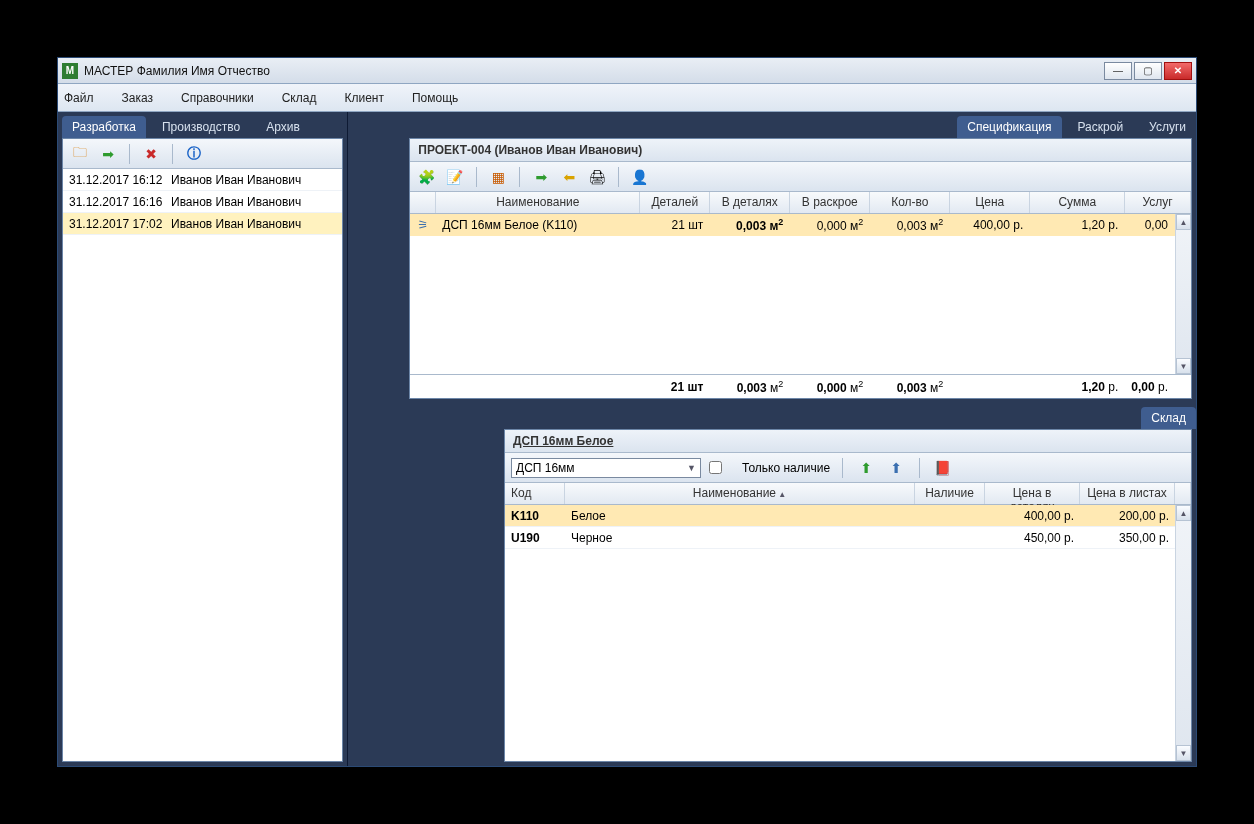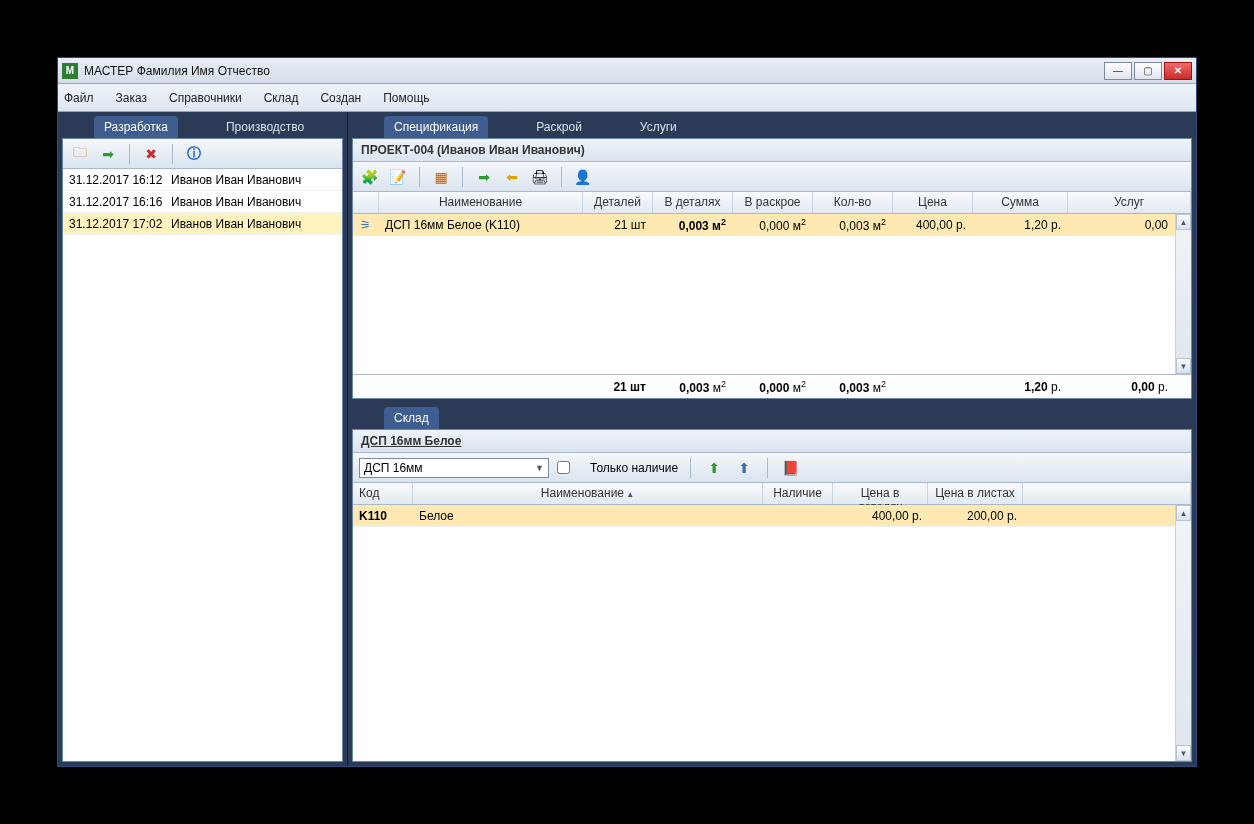--- a/index.html
+++ b/index.html
@@ -4,38 +4,38 @@
 <style>
   * { box-sizing: border-box; margin: 0; padding: 0; font-family: Tahoma, Arial, sans-serif; font-size: 12px; }
   body { background: #000; display: flex; align-items: center; justify-content: center; width: 1254px; height: 824px; }
   .window { width: 1140px; height: 710px; background: #fff; border: 1px solid #2b4a75; box-shadow: 0 0 6px rgba(0,0,0,.5); display: flex; flex-direction: column; }
   .titlebar { height: 26px; background: linear-gradient(#e9eef5,#d4dde9); display: flex; align-items: center; padding: 0 4px; border-bottom: 1px solid #8fa6c2; }
   .titlebar .app-icon { width: 16px; height: 16px; background: #2e7d32; display: inline-flex; align-items: center; justify-content: center; color: #fff; font-weight: bold; font-size: 10px; margin-right: 6px; }
   .titlebar .title { font-size: 12px; color: #111; }
   .titlebar .spacer { flex: 1; }
   .winbtn { width: 28px; height: 18px; margin-left: 2px; border: 1px solid #7a8aa0; background: linear-gradient(#fff,#dfe6ef); display: inline-flex; align-items: center; justify-content: center; font-size: 10px; color: #333; }
   .winbtn.close { background: linear-gradient(#f26a6a,#c92a2a); color: #fff; border-color: #a01010; font-weight: bold; }
-  .menubar { height: 28px; background: linear-gradient(#f0f4fa,#dde6f1); border-bottom: 1px solid #8fa6c2; display: flex; align-items: center; padding: 0 6px; gap: 22px; }
+  .menubar { height: 28px; background: linear-gradient(#f0f4fa,#dde6f1); border-bottom: 1px solid #8fa6c2; display: flex; align-items: center; padding: 0 6px; gap: 28px; }
   .menubar span { color: #222; cursor: default; }
   .body { flex: 1; display: flex; background: #2b3a56; padding: 0; }
   .left { width: 290px; display: flex; flex-direction: column; border-right: 1px solid #0e1a33; }
   .tabs { background: #2b3a56; display: flex; height: 26px; align-items: flex-end; padding-left: 4px; gap: 6px; }
-  .tab { padding: 4px 10px; color: #d7e1ee; cursor: default; margin-left: 32px; }
+  .tab { padding: 4px 10px; color: #d7e1ee; cursor: default; }
   .tab.active { background: #3f5d8f; color: #fff; border-radius: 4px 4px 0 0; }
   .leftpanel { flex: 1; background: #fff; margin: 0 4px 4px 4px; border: 1px solid #6c86a8; display: flex; flex-direction: column; }
   .toolbar { height: 30px; background: linear-gradient(#f4f7fb,#dbe4ef); border-bottom: 1px solid #a9b9cc; display: flex; align-items: center; padding: 0 6px; gap: 6px; }
   .tbbtn { width: 22px; height: 22px; display: inline-flex; align-items: center; justify-content: center; font-size: 14px; }
   .sep { width: 1px; height: 20px; background: #a9b9cc; margin: 0 4px; }
   .gridhead { display: flex; background: linear-gradient(#f8fafc,#e2e9f2); border-bottom: 1px solid #a9b9cc; height: 22px; }
   .gh { padding: 3px 6px; border-right: 1px solid #c9d4e1; color: #333; text-align: center;}
   .rows { flex: 1; overflow: auto; }
   .row { display: flex; height: 22px; align-items: center; border-bottom: 1px solid #eef2f7; }
   .row.sel { background: #fff2bf; }
   .cell { padding: 3px 6px; overflow: hidden; white-space: nowrap; }
-  .right { flex: 1; display: flex; flex-direction: column; }
+  .right { flex: 1; display: flex; flex-direction: column; align-items: flex-end; }
   .rtabs { display: flex; height: 26px; align-items: flex-end; padding-left: 4px; gap: 6px; background: #2b3a56; }
   .section { background: #fff; margin: 0 4px 4px 4px; border: 1px solid #6c86a8; display: flex; flex-direction: column; }
   .projtitle { padding: 4px 8px; font-weight: bold; color: #333; background: linear-gradient(#eef3f9,#dbe4ef); border-bottom: 1px solid #a9b9cc; }
   .spec { flex: 0 0 260px; }
   .specrows { height: 160px; overflow: auto; position: relative; }
   .specrow { background: #ffe9b3; display: flex; height: 22px; align-items: center; }
   .sc { padding: 3px 6px; text-align: right; border-right: 1px solid transparent; }
   .totals { height: 24px; background: #fff; border-top: 1px solid #a9b9cc; display: flex; align-items: center; }
   .stock { flex: 1; }
   .stocktabs { display: flex; height: 26px; align-items: flex-end; padding-left: 4px; background: #2b3a56; }
@@ -66,21 +66,21 @@
     <span class="winbtn">—</span>
     <span class="winbtn">▢</span>
     <span class="winbtn close">✕</span>
   </div>
 
   <div class="menubar">
     <span>Файл</span>
     <span>Заказ</span>
     <span>Справочники</span>
     <span>Склад</span>
-    <span>Создан</span>
+    <span>Клиент</span>
     <span>Помощь</span>
   </div>
 
   <div class="body">
 
     <div class="left">
       <div class="tabs">
         <div class="tab active">Разработка</div>
         <div class="tab">Производство</div>
         <div class="tab">Архив</div>
@@ -206,20 +206,27 @@
         </div>
         <div class="flexrow">
           <div class="stockrows" style="flex:1">
             <div class="stockrow sel">
               <div class="cell" style="width:60px;font-weight:bold">K110</div>
               <div class="cell" style="width:350px">Белое</div>
               <div class="cell" style="width:70px;text-align:right"></div>
               <div class="cell" style="width:95px;text-align:right">400,00 р.</div>
               <div class="cell" style="width:95px;text-align:right">200,00 р.</div>
             </div>
+            <div class="stockrow">
+              <div class="cell" style="width:60px;font-weight:bold">U190</div>
+              <div class="cell" style="width:350px">Черное</div>
+              <div class="cell" style="width:70px;text-align:right"></div>
+              <div class="cell" style="width:95px;text-align:right">450,00 р.</div>
+              <div class="cell" style="width:95px;text-align:right">350,00 р.</div>
+            </div>
           </div>
           <div class="scrollbar">
             <div class="sbbtn">▲</div>
             <div class="sbtrack"></div>
             <div class="sbbtn" style="position:absolute;bottom:0;left:0;right:0">▼</div>
           </div>
         </div>
       </div>
     </div>
   </div>

